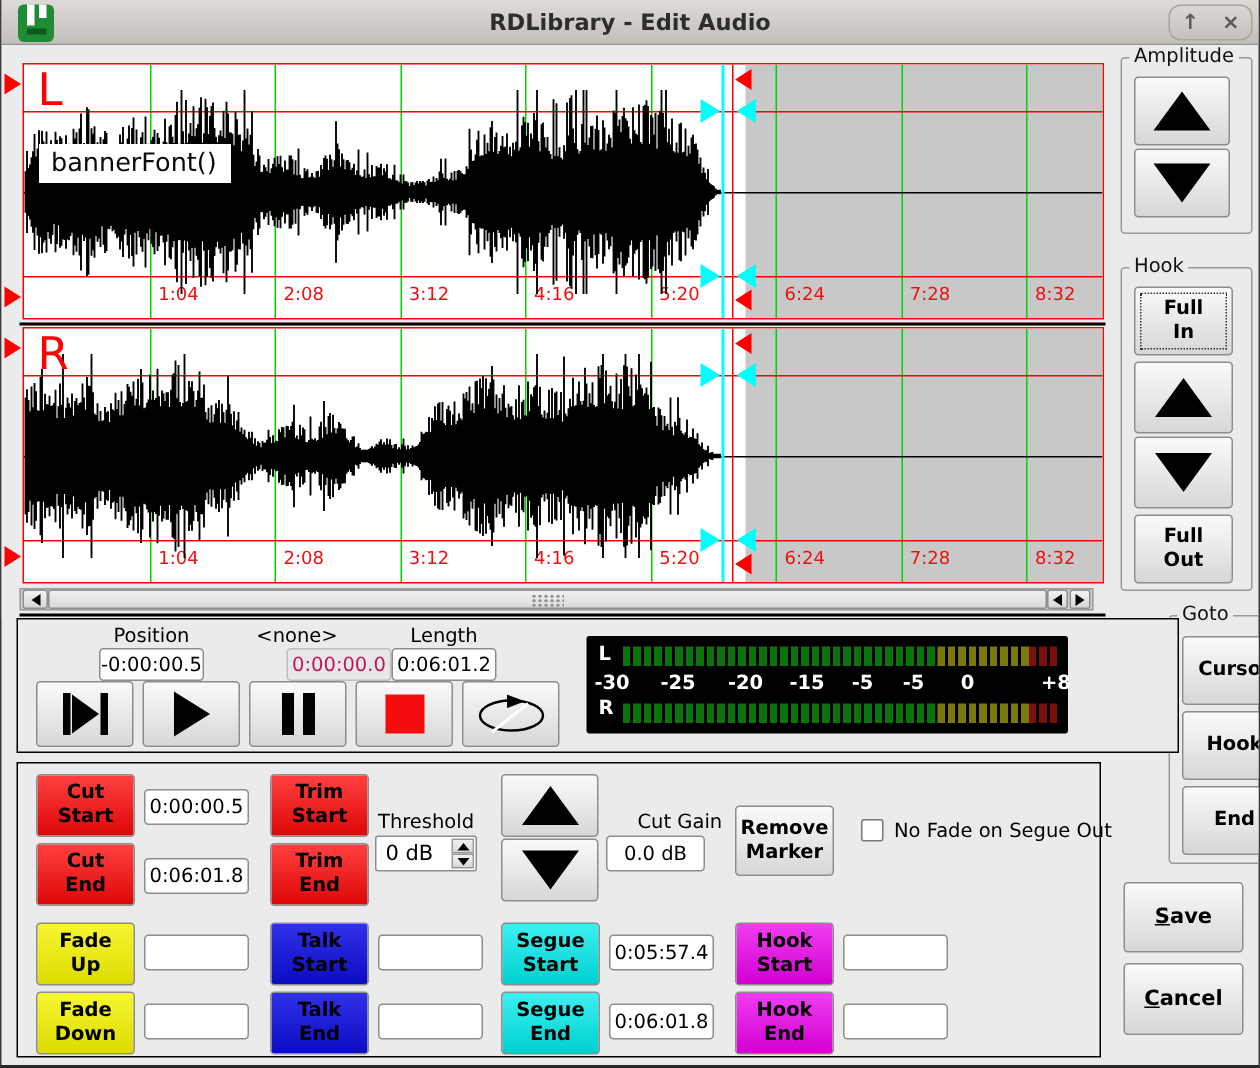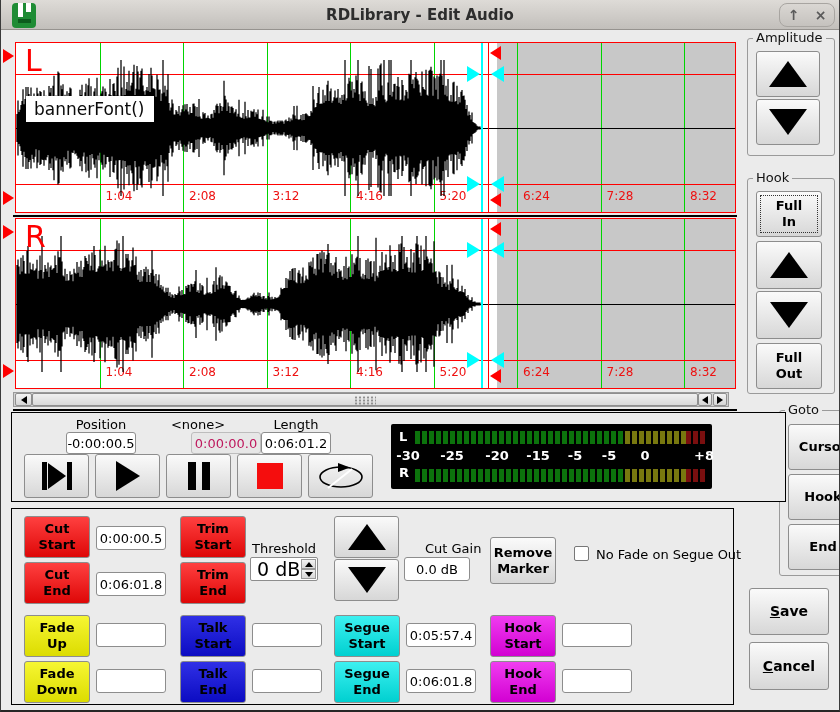--- a/index.html
+++ b/index.html
@@ -74,21 +74,21 @@
   .meter{position:absolute;left:379px;top:11px;width:321px;height:65px;background:#000;border-radius:2px;}
   .mlabel{position:absolute;left:8px;font-size:13px;font-weight:bold;color:#fff;}
   .mrow{position:absolute;left:24px;width:291px;height:13px;}
   .mzone{position:absolute;top:0;bottom:0;}
   .mscale{position:absolute;font-size:13px;font-weight:bold;color:#fff;transform:translateX(-50%);top:24px;}
   
   .mbox{position:absolute;left:10px;top:508px;width:723px;height:197px;border:1px solid #000;background:#ebebeb;}
   .mtext{position:absolute;font-size:13px;color:#000;white-space:nowrap;}
   .checkbox{position:absolute;width:15px;height:15px;background:#fff;border:1px solid #777;border-radius:2px;}
   .spin{position:absolute;background:#fff;border:1px solid #8d8d8d;border-radius:2px;}
-  .spin .val{position:absolute;left:6px;top:0;bottom:0;display:flex;align-items:center;font-size:19px;}
+  .spin .val{position:absolute;left:6px;top:0;bottom:0;display:flex;align-items:center;font-size:14px;}
   .spinbtn{position:absolute;right:1px;width:15px;height:10px;background:linear-gradient(#f2f2f2,#d8d8d8);
     border:1px solid #9a9a9a;display:flex;align-items:center;justify-content:center;}
   .sp-up{width:0;height:0;border-left:4px solid transparent;border-right:4px solid transparent;border-bottom:5px solid #000;}
   .sp-dn{width:0;height:0;border-left:4px solid transparent;border-right:4px solid transparent;border-top:5px solid #000;}
 </style>
 </head>
 <body>
 
 <div class="window">
 

